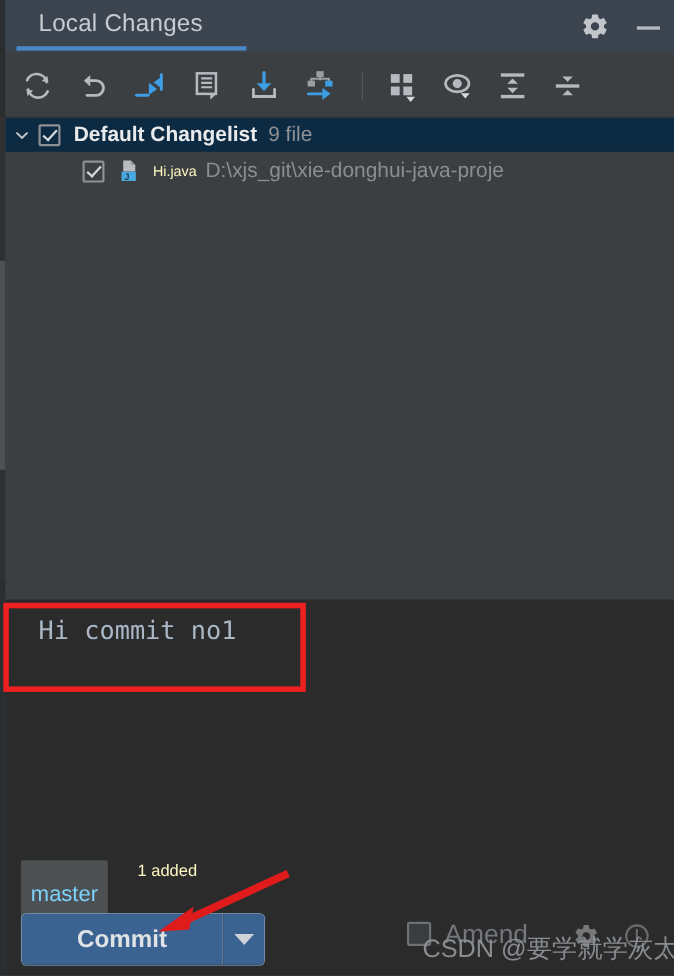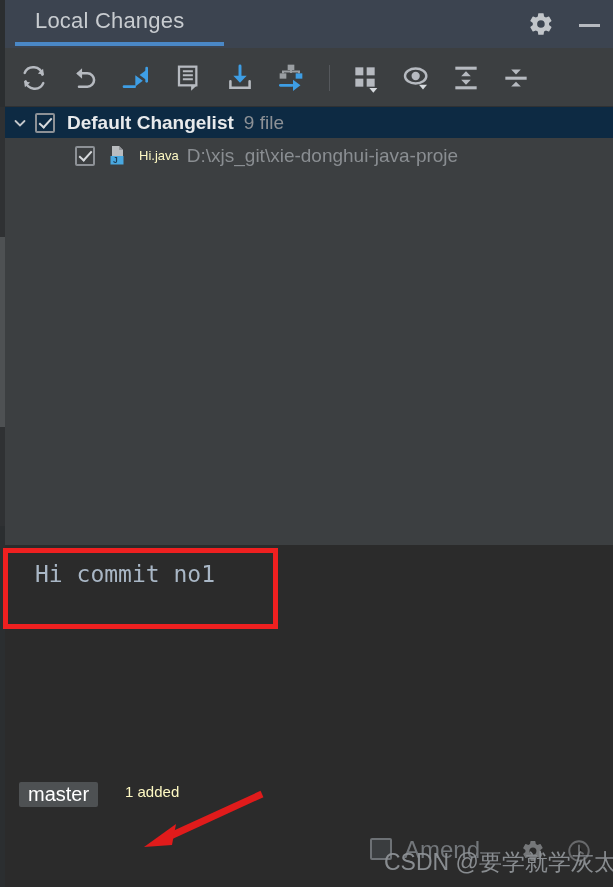--- a/index.html
+++ b/index.html
@@ -211,23 +211,23 @@
   
   .bottom {
     position: absolute;
     left: 5px; top: 768px;
     width: 608px; height: 119px;
     background: #2b2b2b;
   }
   .branch-badge {
     position: absolute;
     left: 14px; top: 14px;
-    padding: 1px 9px;
+    padding: 20px 9px;
     background: #4e5153;
-    color: #ffffff;
+    color: #7dd3fc;
     font-size: 20px;
     border-radius: 2px;
   }
   .added-text {
     position: absolute;
     left: 120px; top: 15px;
     color: #fef9c3;
     font-size: 15px;
   }
   .commit-btn {
@@ -473,20 +473,27 @@
 
   <div class="msg-area">
     <div class="msg-text" title="Commit Message">Hi commit no1</div>
   </div>
   <div class="red-box"></div>
 
   <div class="bottom">
     <div class="branch-badge">master</div>
     <div class="added-text">1 added</div>
 
+    <div class="commit-btn">
+      <div class="main">Commit</div>
+      <div class="split"></div>
+      <div class="arrow">
+        <span class="caret-down"></span>
+      </div>
+    </div>
   </div>
 
   <div class="amend-chk"></div>
   <div class="amend-lbl">Amend</div>
 
   <div class="gear-bottom">
     <svg width="24" height="24" viewBox="0 0 24 24">
       <path fill="#b2b6ba" d="M19.4 13c.04-.32.06-.66.06-1s-.02-.68-.07-1l2.11-1.63a.5.5 0 0 0 .12-.64l-2-3.46a.5.5 0 0 0-.6-.22l-2.49 1a7.3 7.3 0 0 0-1.73-1l-.38-2.65A.5.5 0 0 0 13.93 2h-4a.5.5 0 0 0-.49.42l-.38 2.65c-.63.26-1.2.6-1.73 1l-2.49-1a.5.5 0 0 0-.6.22l-2 3.46a.5.5 0 0 0 .12.64L4.47 11c-.05.32-.07.66-.07 1s.02.68.07 1l-2.11 1.63a.5.5 0 0 0-.12.64l2 3.46c.12.22.39.3.6.22l2.49-1c.52.4 1.1.74 1.73 1l.38 2.65c.04.24.25.42.49.42h4c.24 0 .45-.18.49-.42l.38-2.65a7.3 7.3 0 0 0 1.73-1l2.49 1c.22.08.48 0 .6-.22l2-3.46a.5.5 0 0 0-.12-.64L19.4 13zm-7.47 2.5a3.5 3.5 0 1 1 0-7 3.5 3.5 0 0 1 0 7z"></path>
     </svg>
   </div>

